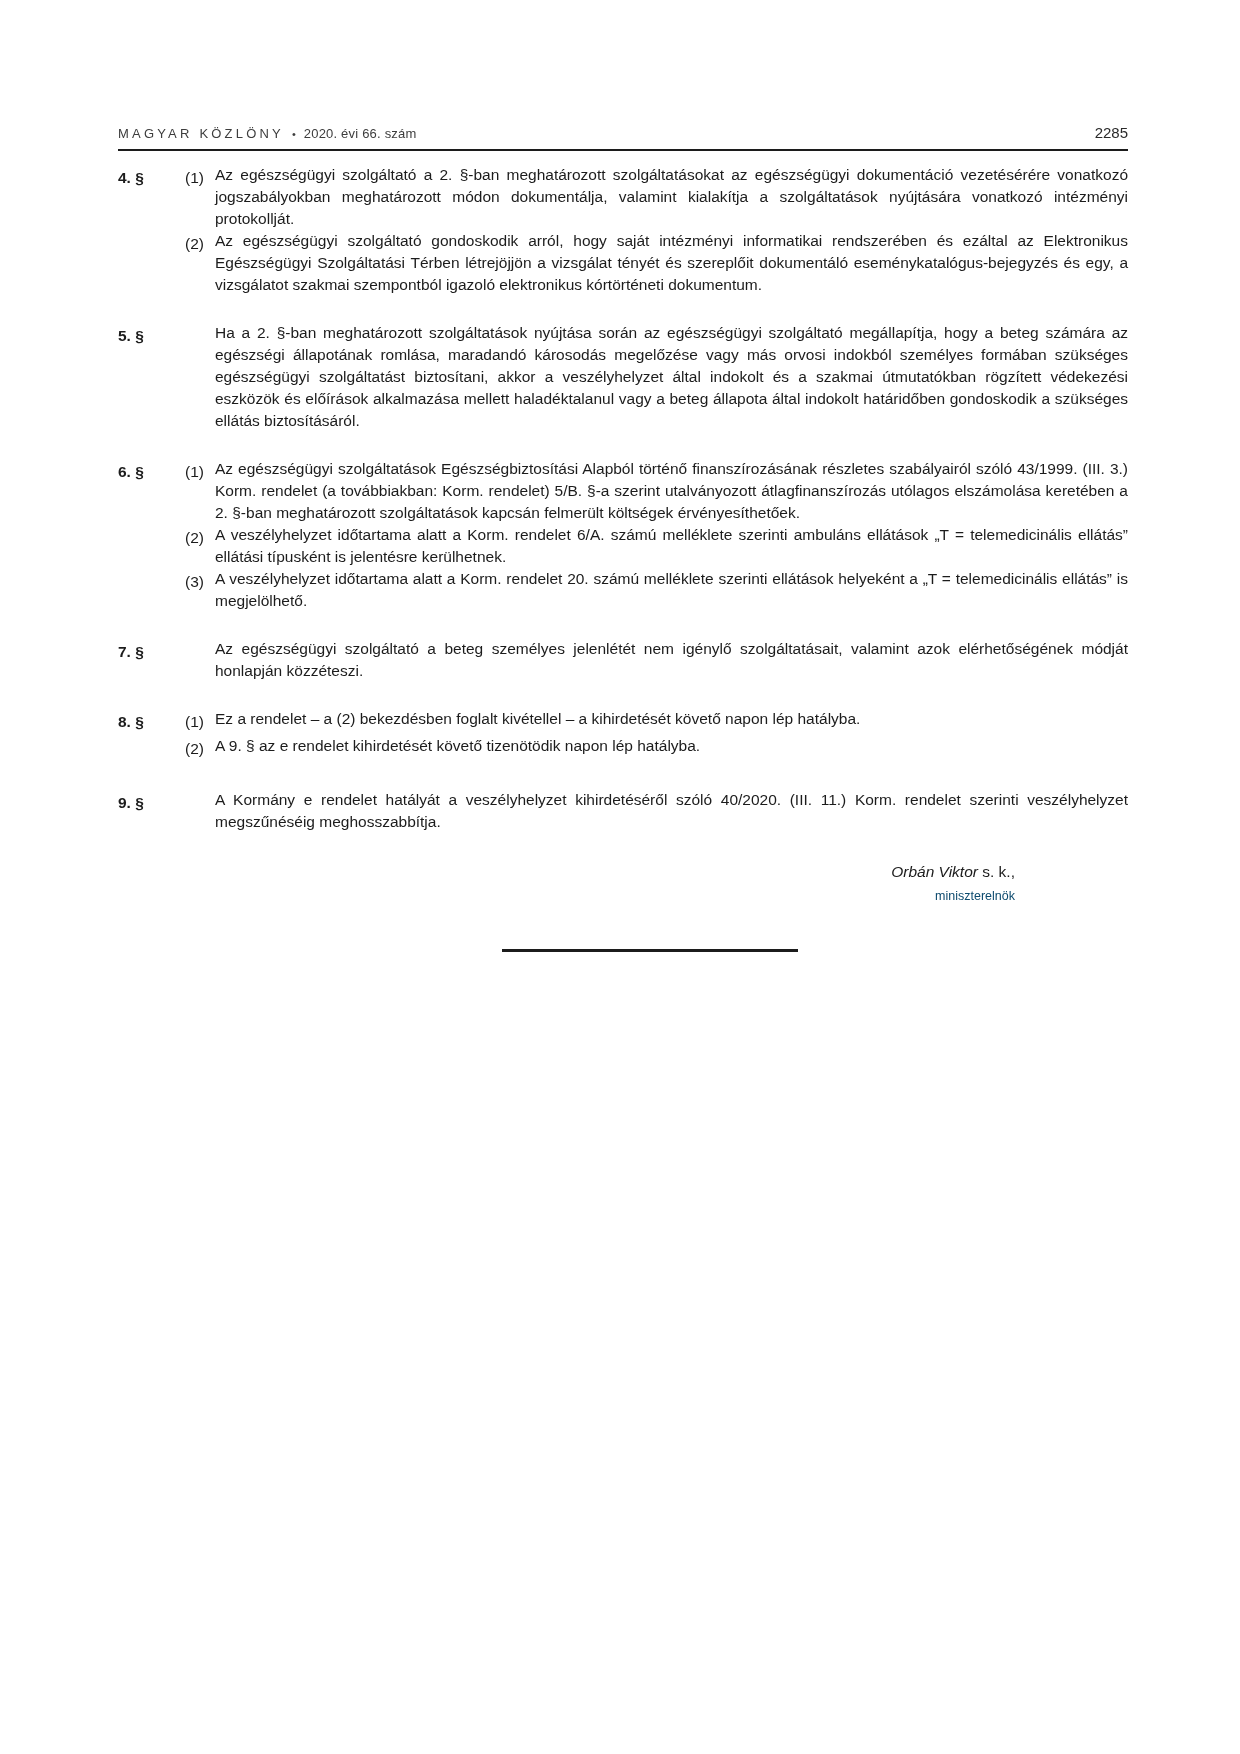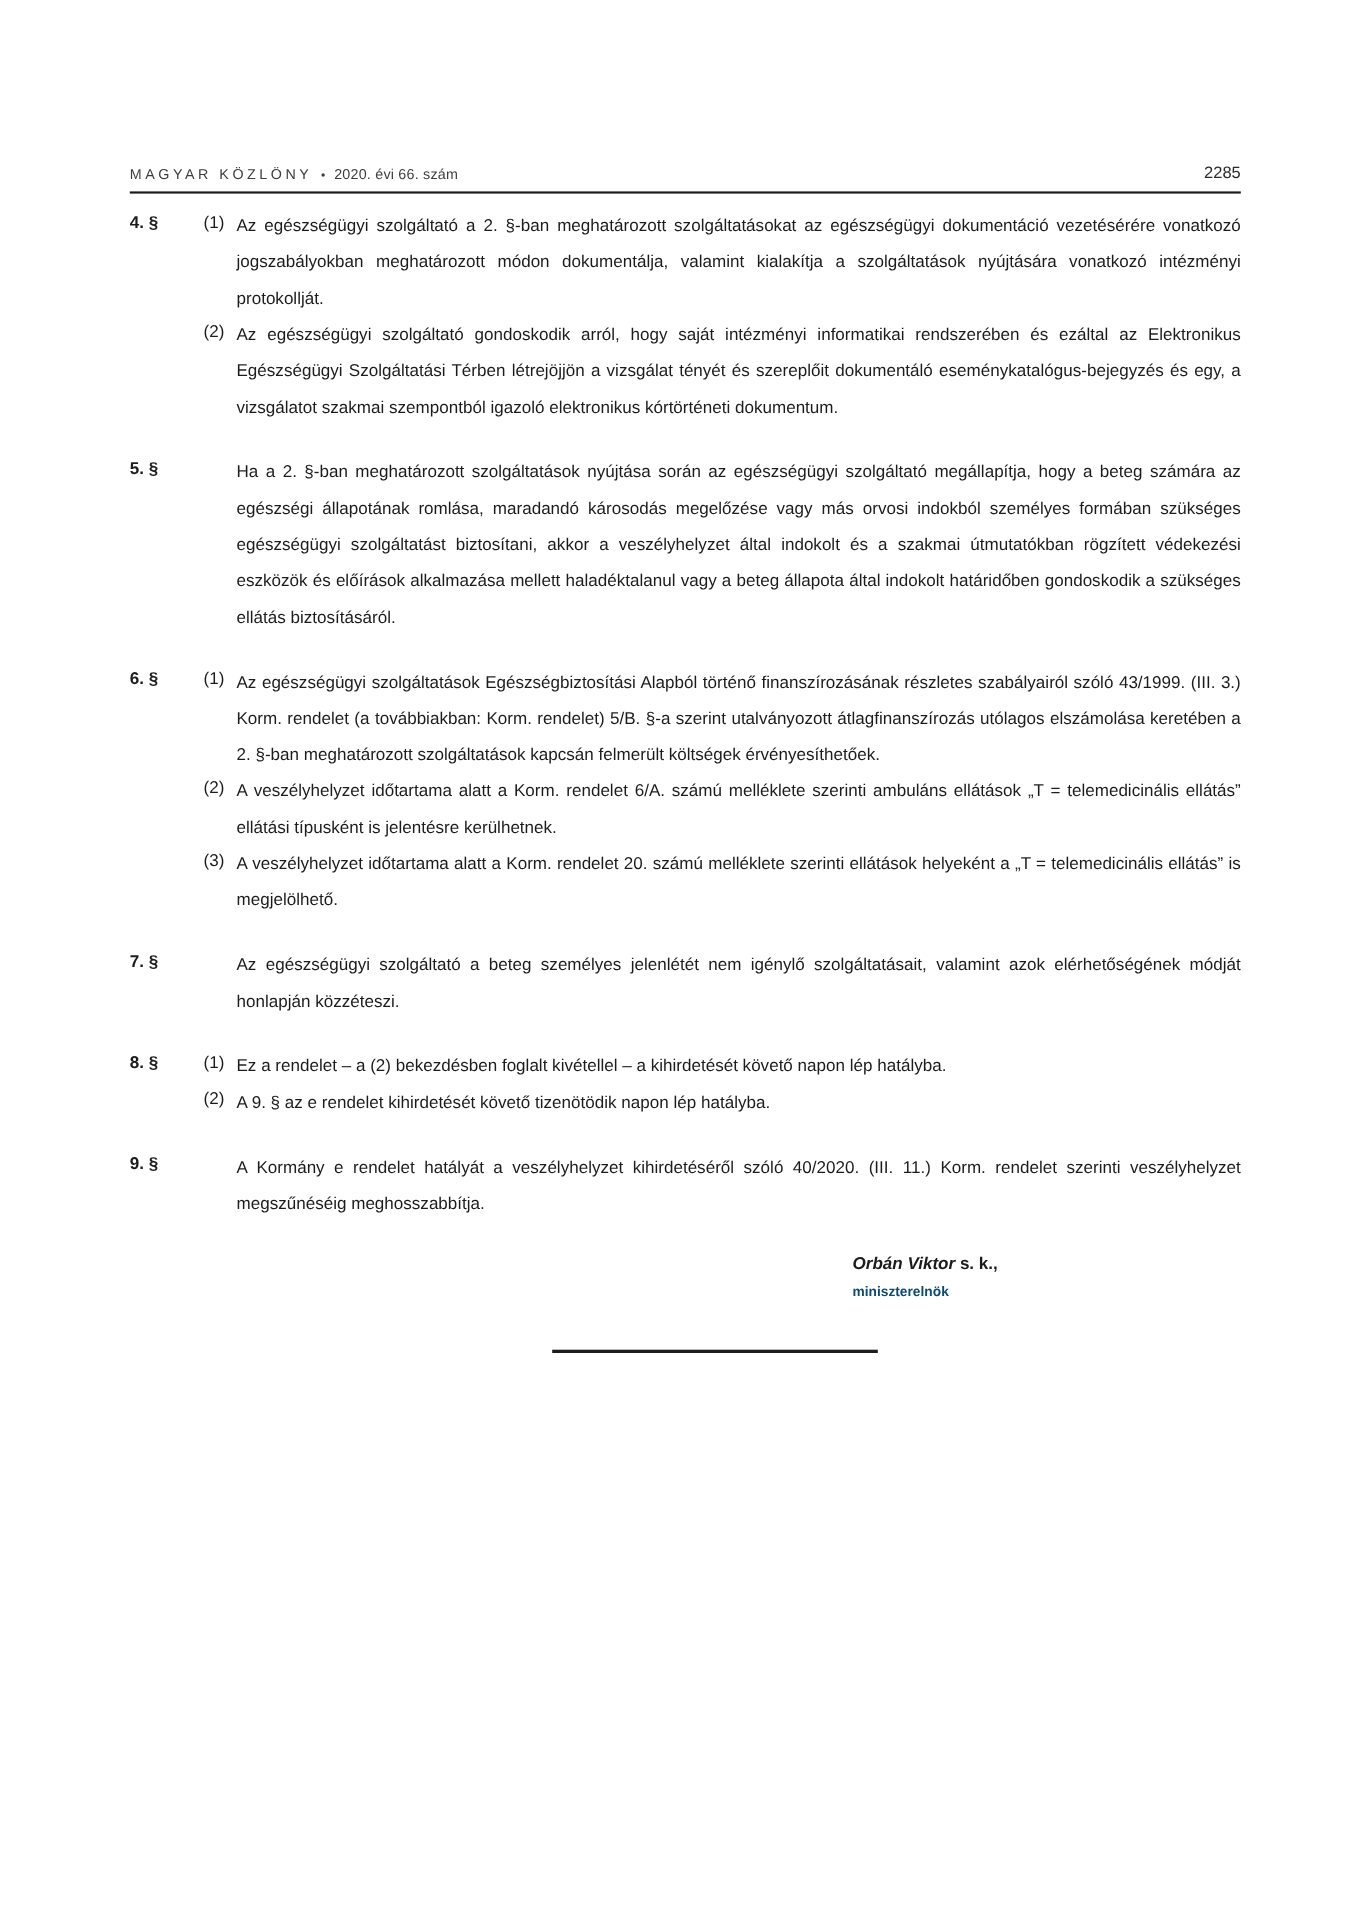--- a/index.html
+++ b/index.html
@@ -19,43 +19,42 @@
     justify-content: space-between;
     align-items: flex-end;
     padding-top: 124px;
     padding-bottom: 8px;
     border-bottom: 2px solid #1c1c1c;
   }
   .header-left { display: flex; align-items: baseline; }
   .journal-name { font-size: 13px; letter-spacing: 3.2px; color: #3d3d3d; }
   .header-bullet { font-size: 11px; margin: 0 8px; color: #3d3d3d; }
   .issue { font-size: 13px; letter-spacing: 0.2px; color: #3d3d3d; }
-  .page-number { font-size: 15px; color: #2a2a2a; margin-top: 25px; }
+  .page-number { font-size: 15px; color: #2a2a2a; }
 
   .content { padding-top: 13px; }
   .section {
     display: grid;
     grid-template-columns: 67px 1fr;
     margin-bottom: 26px;
   }
   .s-label { font-weight: bold; font-size: 15.5px; line-height: 27.4px; }
   .s-item { display: grid; grid-template-columns: 30px 1fr; }
   .s-marker { font-size: 15.5px; line-height: 27.4px; }
   .s-text {
     font-size: 15.5px;
-    line-height: 33px;
+    line-height: 22px;
     text-align: justify;
     text-justify: inter-word;
   }
 
   .signature {
     width: 240px;
     margin-left: 657px;
-    text-align: left;
-    font-weight: bold;
+    text-align: right;
   }
   .sig-line1 { font-size: 15.5px; line-height: 26px; white-space: nowrap; }
   .sig-name { font-style: italic; }
   .sig-title { font-size: 12.5px; line-height: 22px; color: #0c4a6e; }
 
   .divider {
     width: 296px;
     height: 3px;
     background: #1c1c1c;
     margin: 42px 0 0 384px;

